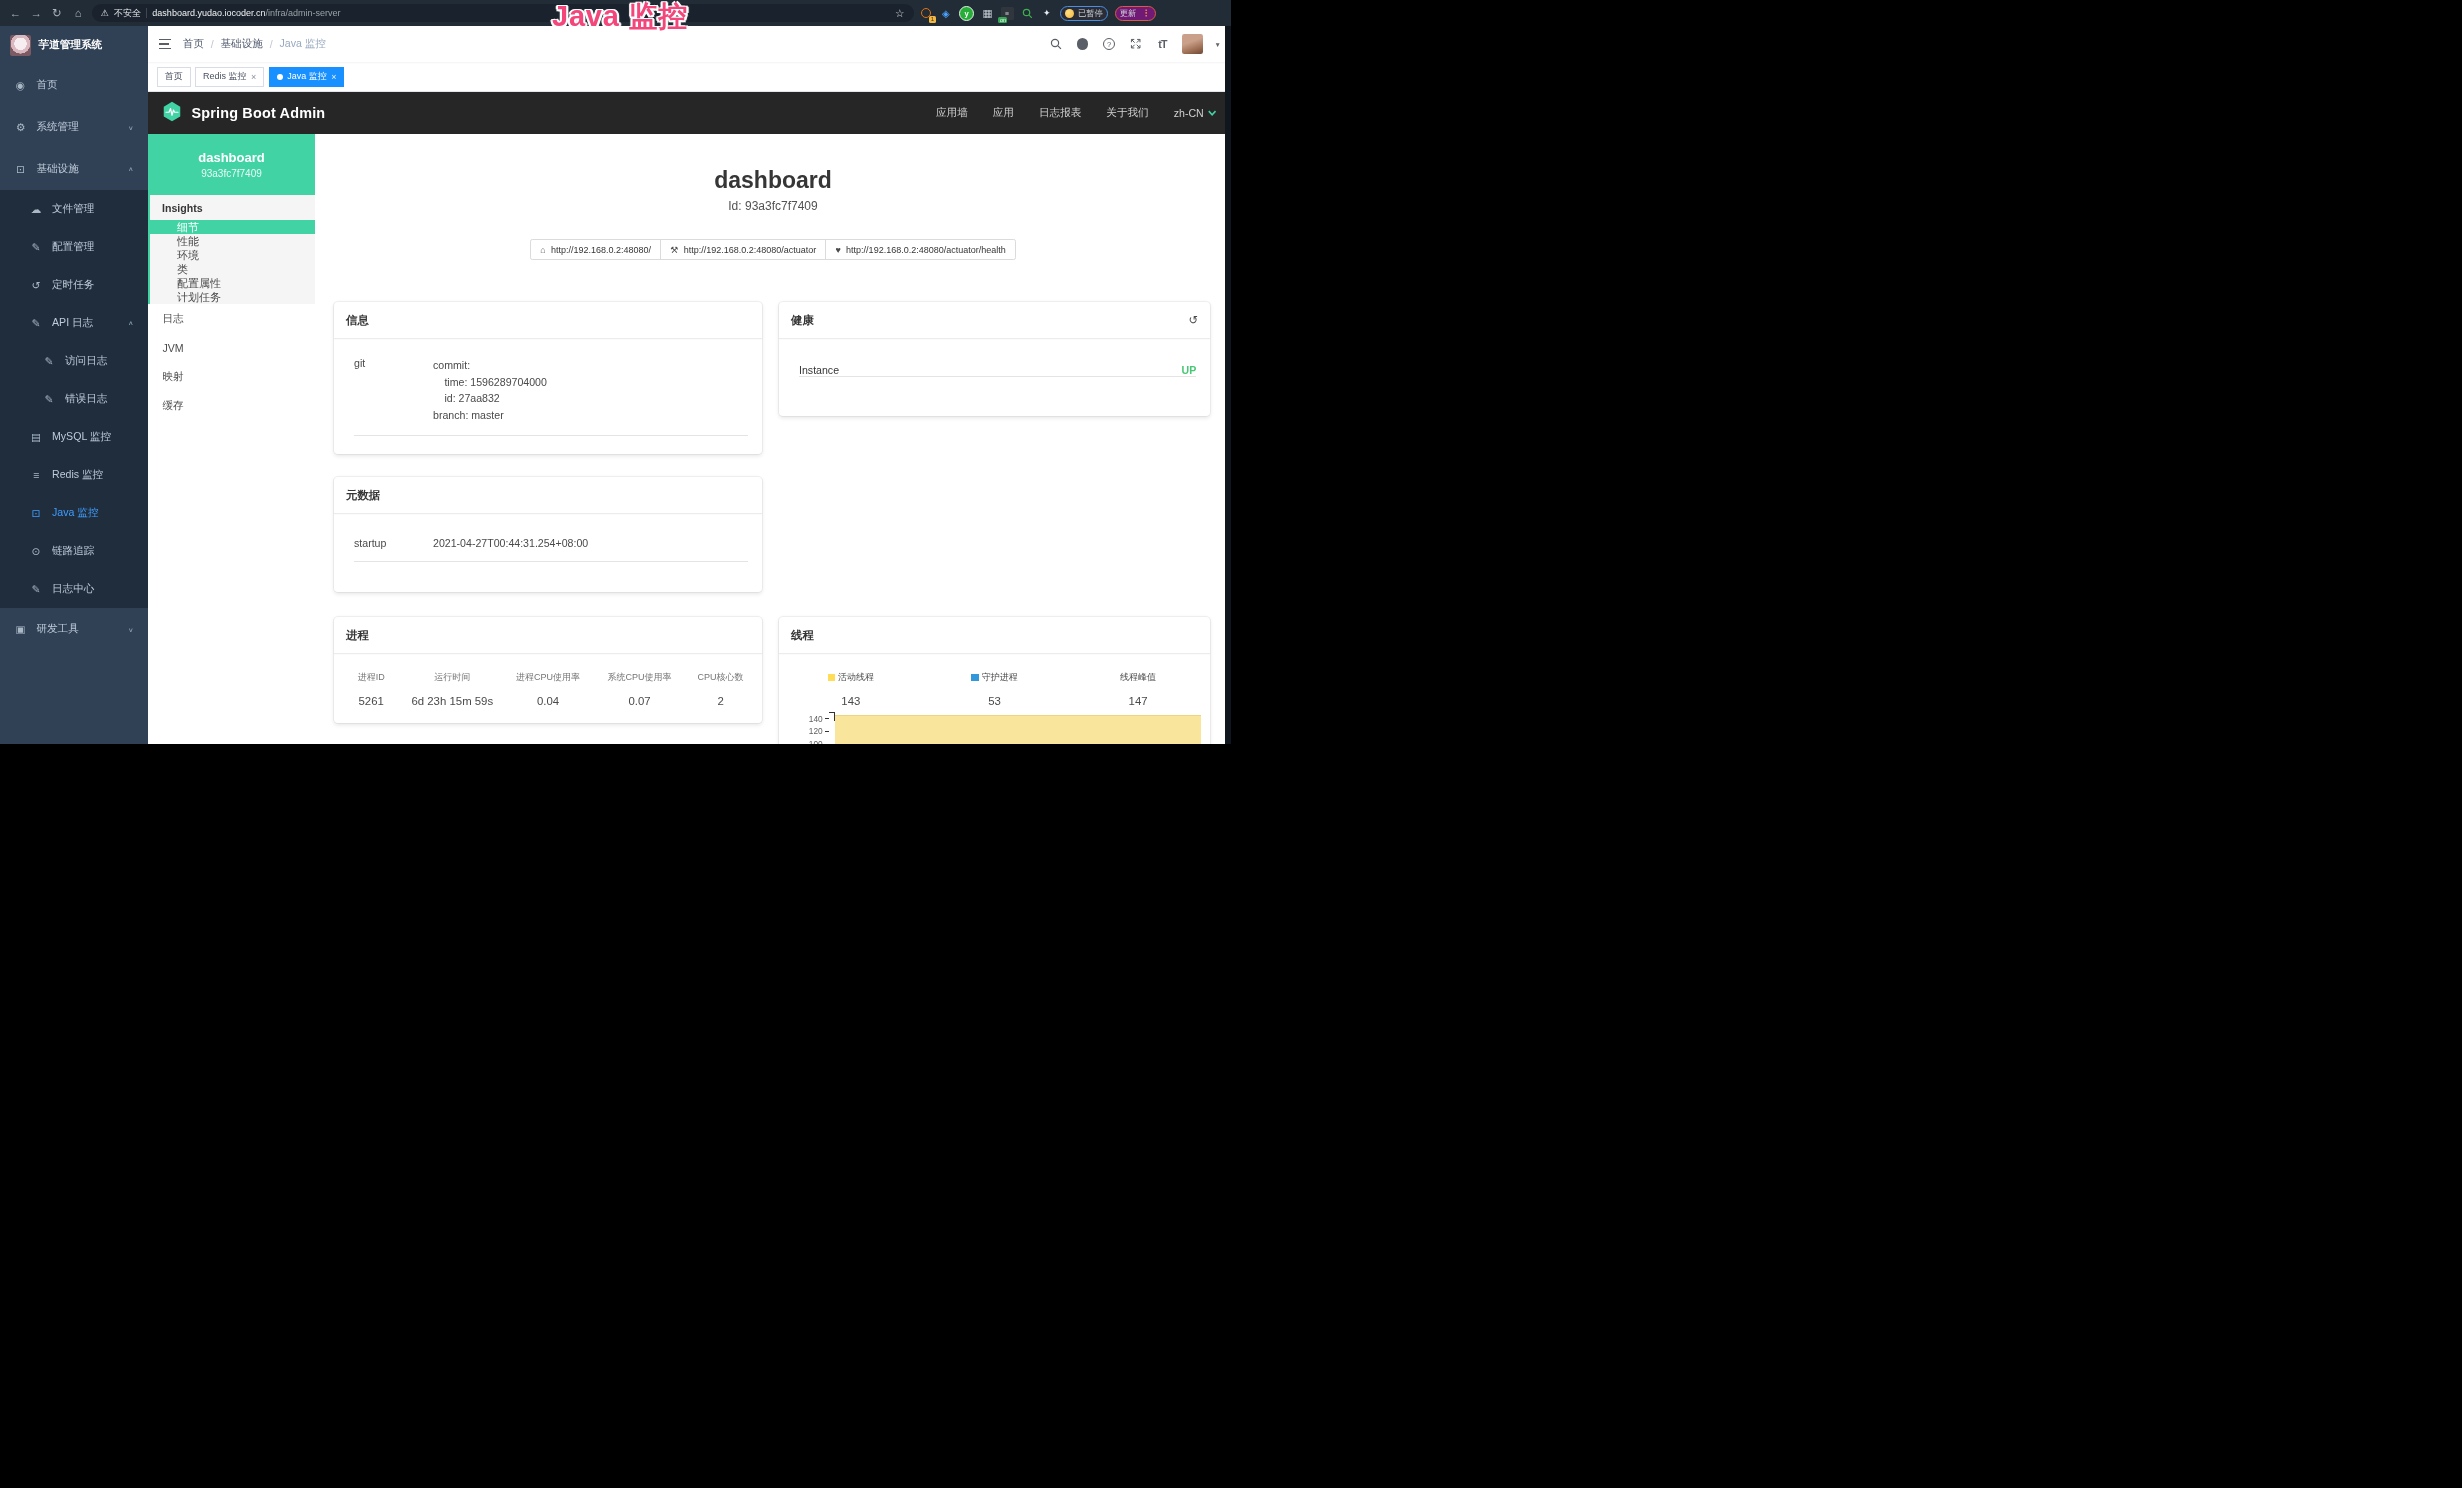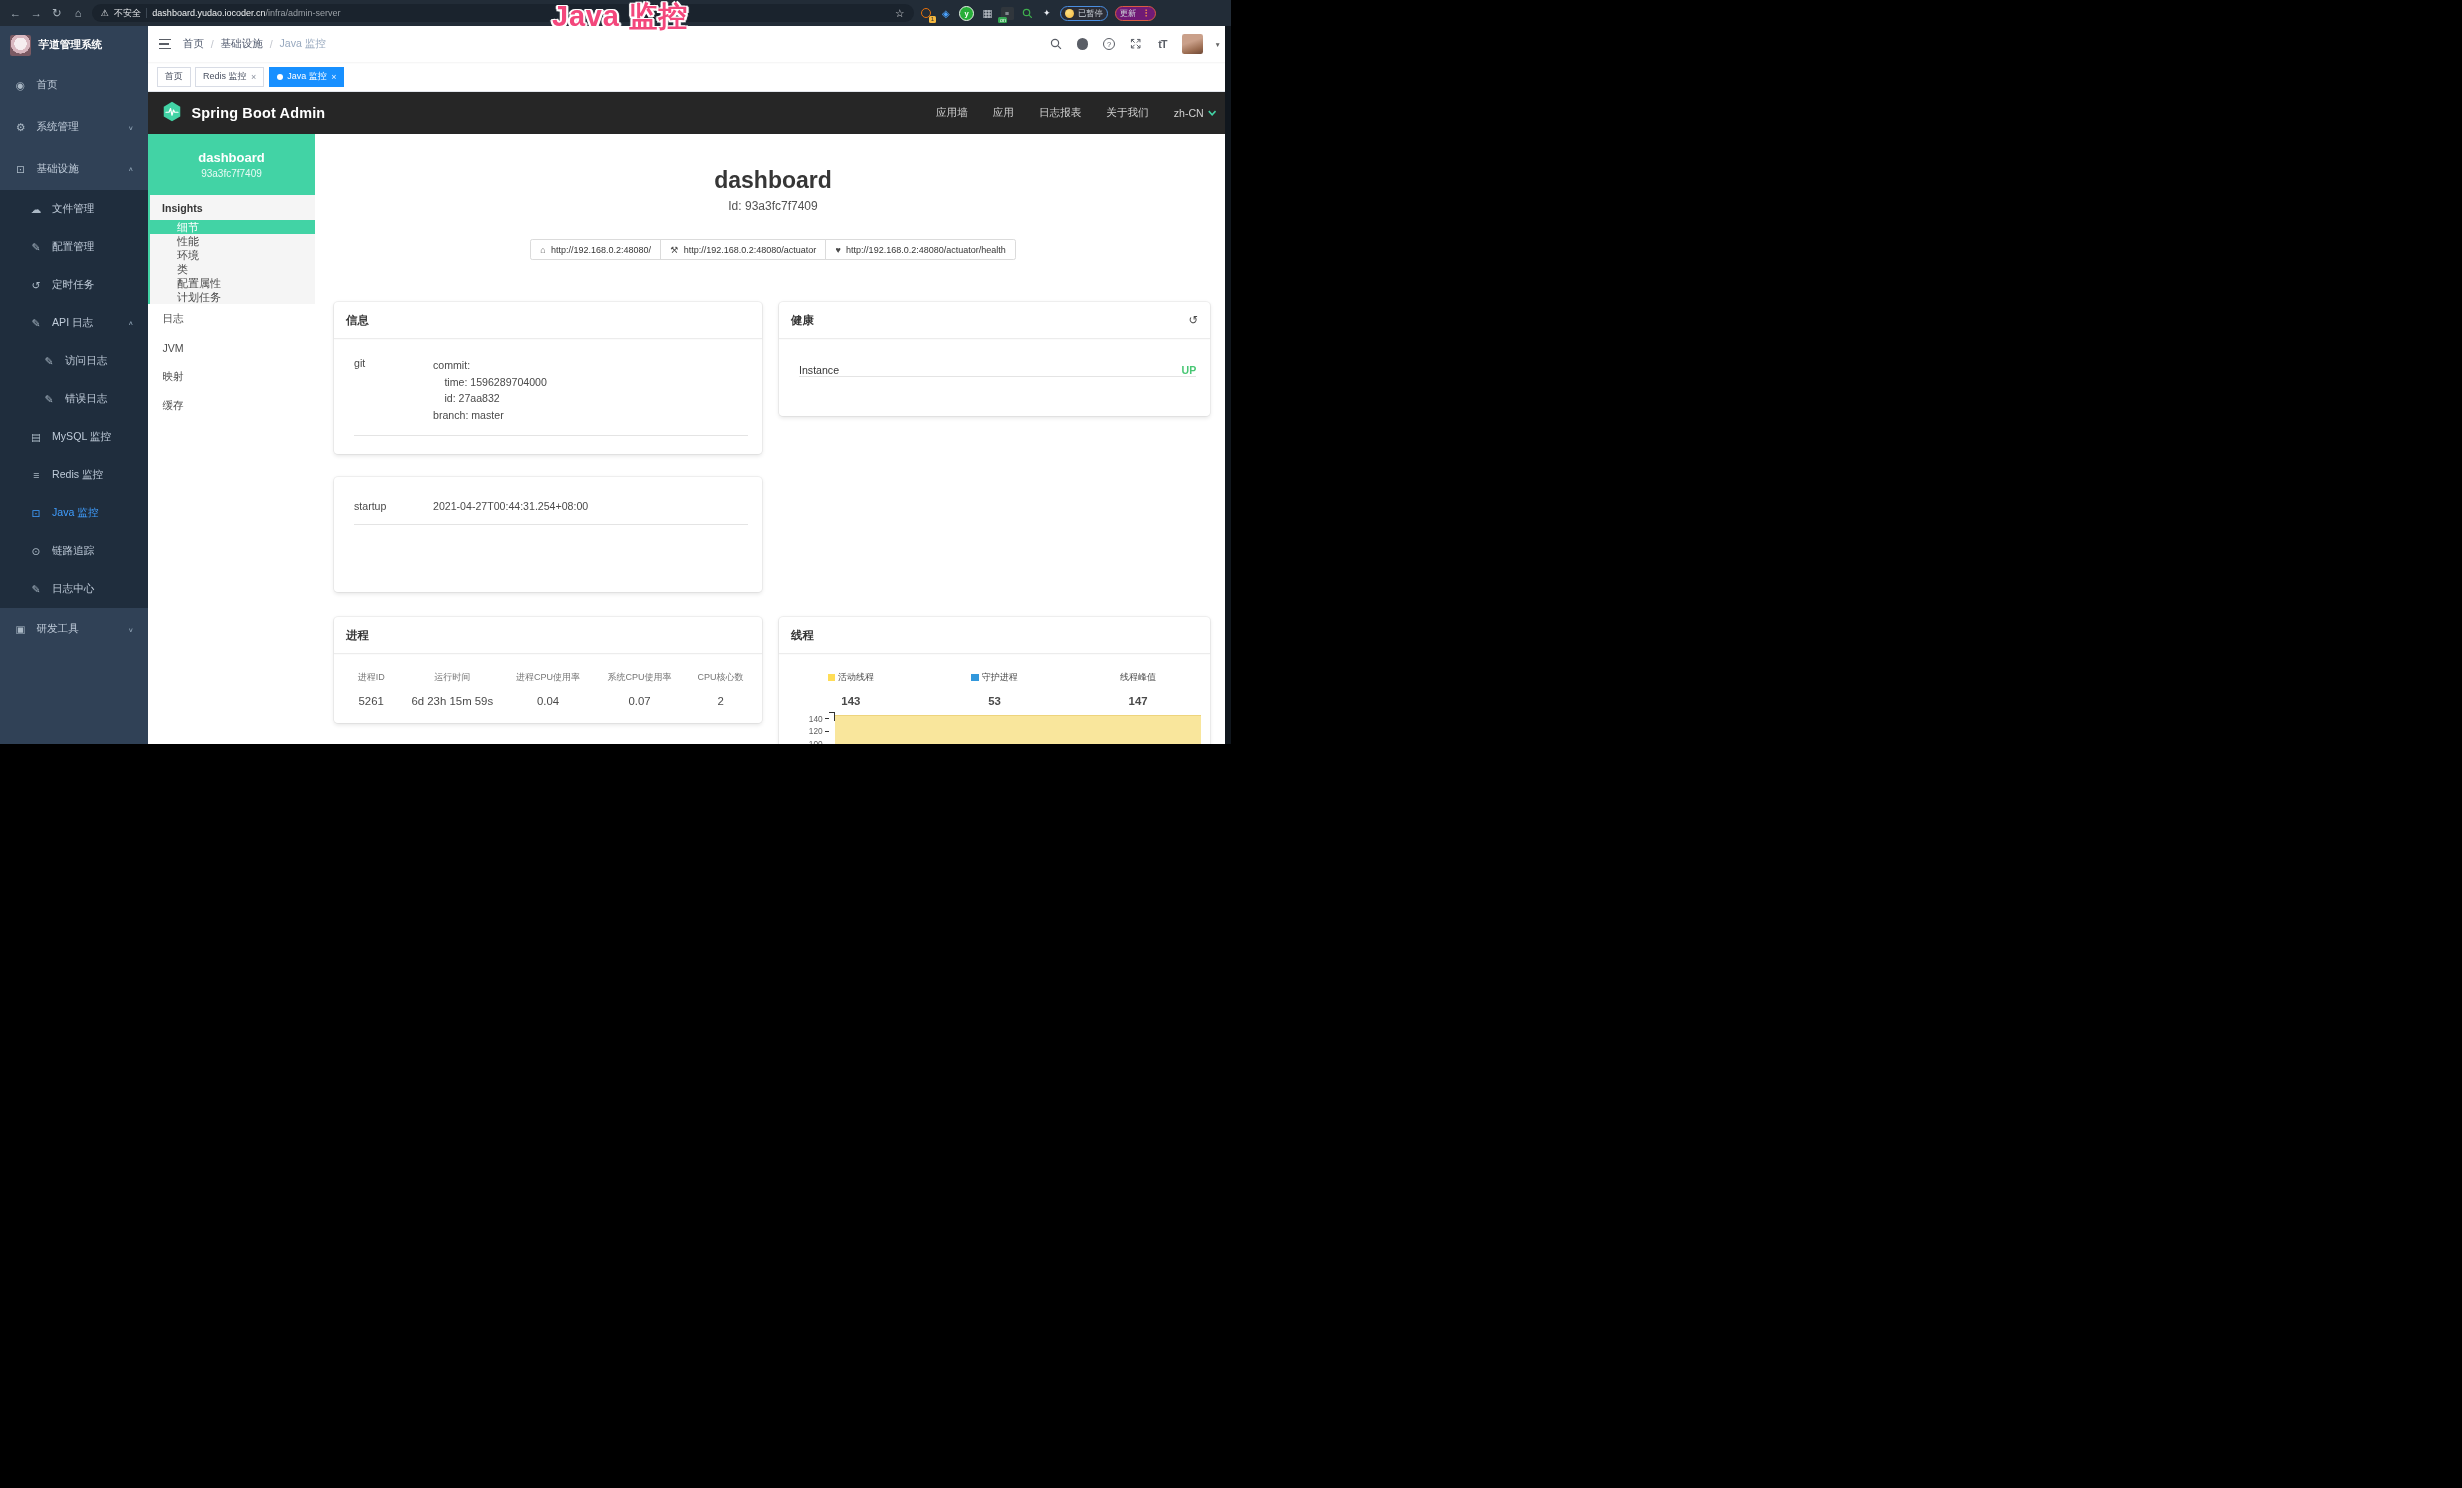--- a/index.html
+++ b/index.html
@@ -117,21 +117,21 @@
   .proc-c:nth-child(4){width:22%;}
   .proc-c:nth-child(5){width:17%;}
   .proc-head .proc-c{font-size:9px;color:#757575;}
   .proc-vals{margin-top:11.4px;}
   .proc-vals .proc-c{font-size:11.4px;color:#4a4a4a;}
 
   .legend-row{display:flex;margin-top:17.4px;}
   .leg-c{width:33.33%;text-align:center;}
   .leg-label{font-size:9px;color:#4a4a4a;}
   .legend-sq{display:inline-block;width:7.6px;height:7.6px;margin-right:3px;vertical-align:-0.8px;}
-  .leg-val{font-size:11.4px;color:#4a4a4a;margin-top:10.6px;font-weight:bold;}
+  .leg-val{font-size:11.4px;color:#4a4a4a;margin-top:10.6px;}
   .chart{position:absolute;left:13.7px;right:9px;top:95px;height:83px;}
   .ytick{position:absolute;width:30px;text-align:right;font-size:8.3px;color:#606060;}
   .ytick::after{content:"";position:absolute;right:-6.8px;top:4.6px;width:4.6px;height:0.8px;background:#333;}
   .axis-corner{position:absolute;left:36px;top:0;width:5.3px;height:7.6px;border-top:1.5px solid #333;border-right:1.5px solid #333;}
   .area-fill{position:absolute;left:42px;right:0;top:3px;bottom:-18px;background:#f9e69c;border-top:1.5px solid #eed47c;}
 
   
   .page-scrollbar{position:absolute;right:0;top:26px;bottom:0;width:6px;background:#10161d;z-index:6;}
 
   
@@ -395,20 +395,23 @@
             <span class="card-title">健康</span>
             <span class="card-h-ic">↺</span>
           </div>
           <div class="health-row">
             <span>Instance</span>
             <span class="up-val">UP</span>
           </div>
         </div>
 
         <div class="card" style="left:19px;top:343px;width:428px;height:115px;">
+          <div class="card-header">
+              <span class="card-title">元数据</span>
+            </div>
           <div class="meta-row">
             <span class="detail-label">startup</span>
             <span>2021-04-27T00:44:31.254+08:00</span>
           </div>
         </div>
 
         <div class="card" style="left:19px;top:483px;width:428px;height:106px;">
           <div class="card-header">
               <span class="card-title">进程</span>
             </div>

